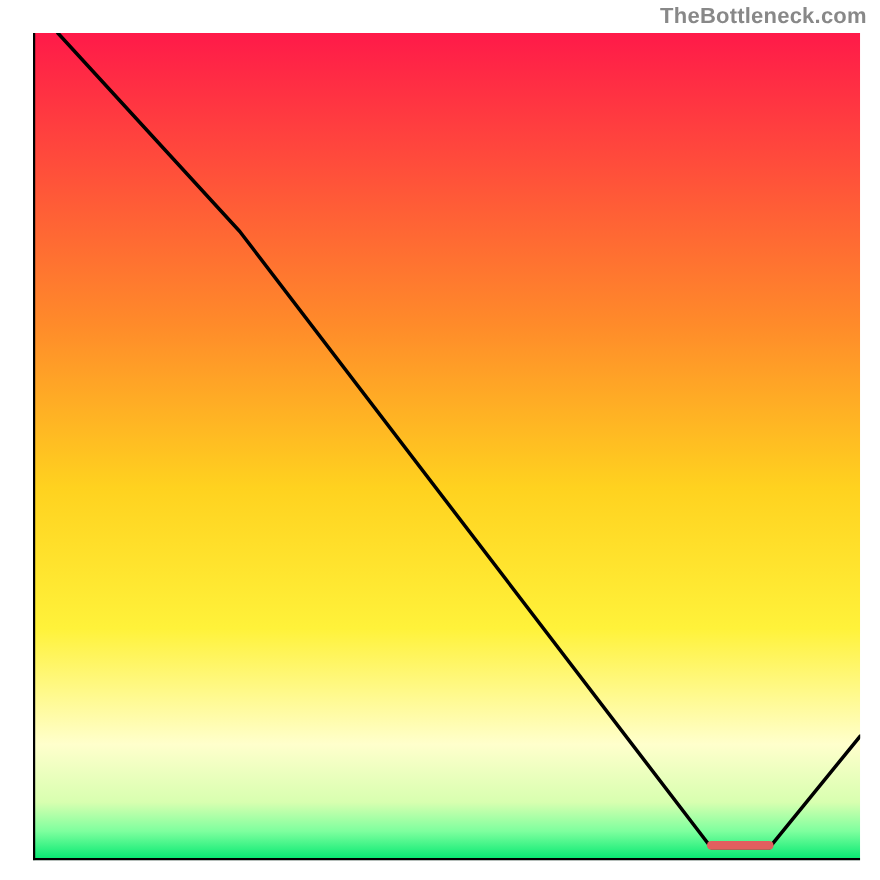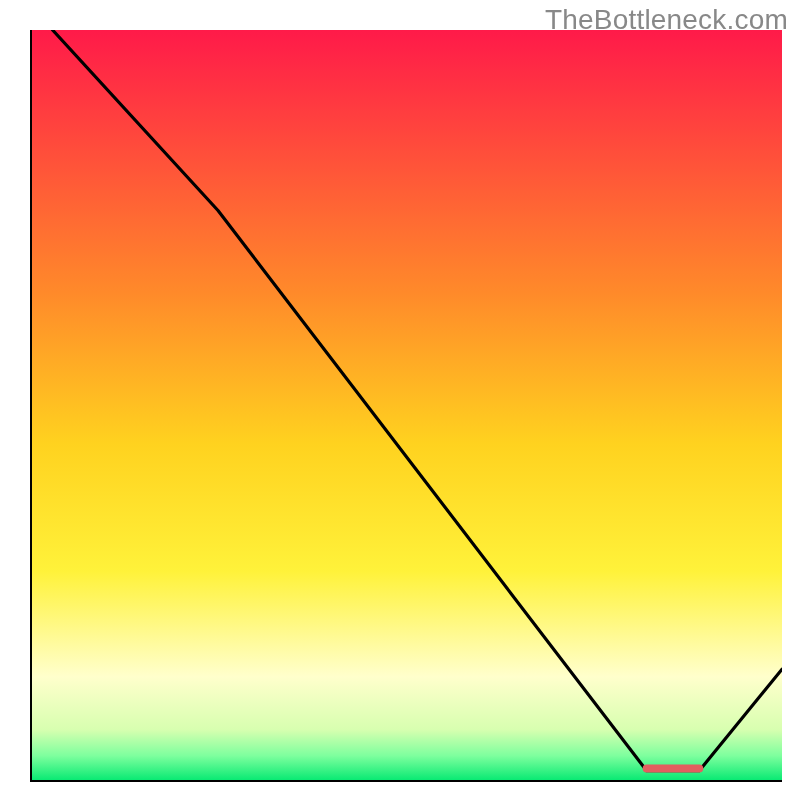--- a/index.html
+++ b/index.html
@@ -12,22 +12,22 @@
   }
   .container {
     position: relative;
     width: 800px;
     height: 800px;
   }
   .watermark {
     position: absolute;
     top: 4px;
     right: 12px;
-    font-size: 28px;
-    font-weight: normal;
+    font-size: 20px;
+    font-weight: bold;
     color: #888888;
     letter-spacing: 0.2px;
   }
   .plot-area {
     position: absolute;
     left: 30px;
     top: 30px;
     width: 752px;
     height: 752px;
   }

